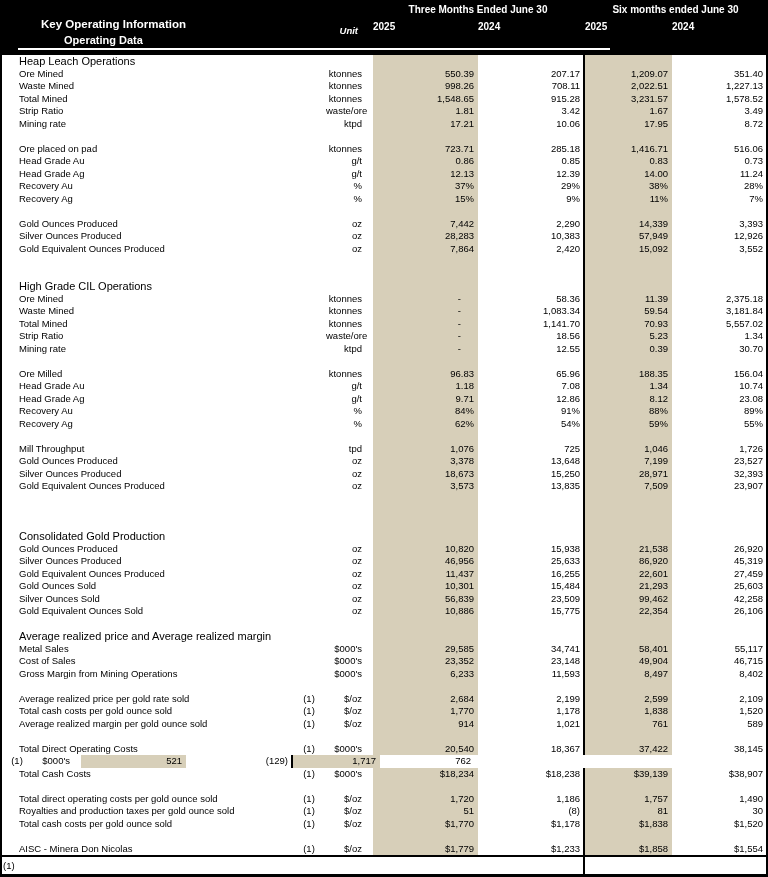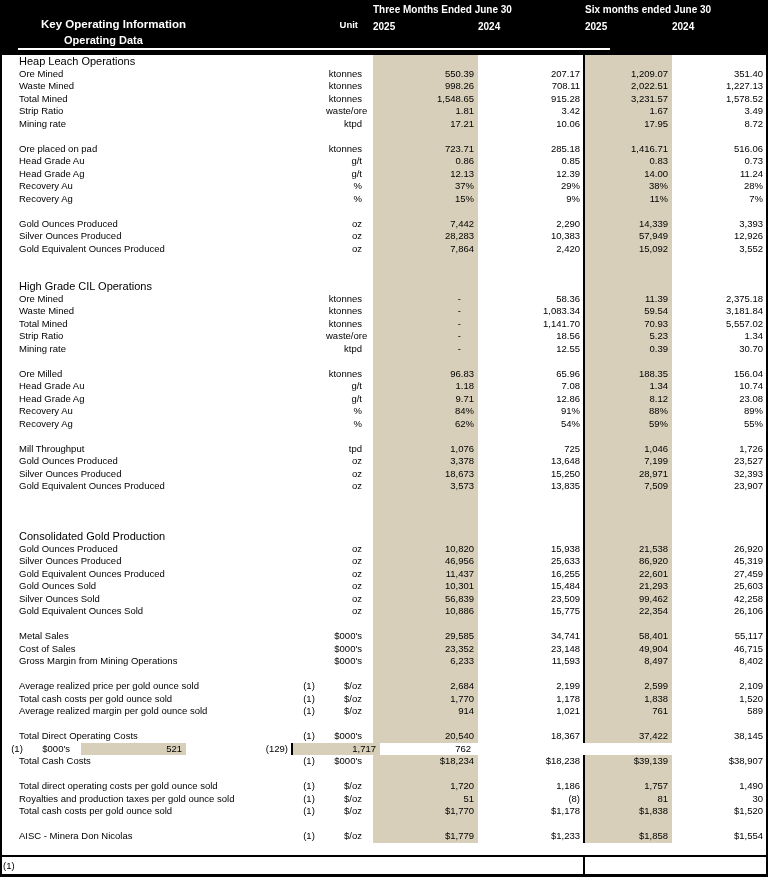--- a/index.html
+++ b/index.html
@@ -6,22 +6,22 @@
   *{box-sizing:border-box;}
   .wrap{
     position:relative;width:768px;height:877px;background:#ffffff;
     font-family:"Liberation Sans",sans-serif;color:#000;overflow:hidden;
   }
   
   .hdr{position:absolute;left:0;top:0;width:768px;height:55px;background:#000;color:#fff;}
   .h-title{position:absolute;left:7px;top:18px;font-size:11.5px;font-weight:bold;padding-left:34px;}
   .h-sub{position:absolute;left:64px;top:34px;font-size:11px;font-weight:bold;}
   .h-underline{position:absolute;left:18px;top:48px;width:592px;height:2px;background:#fff;}
-  .h-unit{position:absolute;left:322px;top:19px;width:40px;font-size:9.5px;font-weight:bold;text-align:right;padding-right:4px;}
-  .h-grp{position:absolute;top:4px;font-size:10px;font-weight:bold;}
+  .h-unit{position:absolute;left:322px;top:25px;width:40px;font-size:9.5px;font-weight:bold;text-align:right;padding-right:4px;font-style:italic;}
+  .h-grp{position:absolute;top:4px;font-size:10px;font-weight:bold;text-align:center;}
   .h-g3m{left:373px;width:210px;}
   .h-g6m{left:585px;width:181px;}
   .h-yr{position:absolute;top:21px;font-size:10px;font-weight:bold;text-align:left;}
   .h-y1{left:373px;width:105px;}
   .h-y2{left:478px;width:105px;}
   .h-y3{left:585px;width:87px;}
   .h-y4{left:672px;width:94px;}
   
   .body{position:absolute;left:0;top:55px;width:768px;height:800px;display:flex;flex-direction:column;}
   .row{display:flex;height:12.5px;line-height:12.5px;font-size:9.5px;white-space:nowrap;}
@@ -566,20 +566,31 @@
         <div class="c c-label"></div>
         <div class="c c-note"></div>
         <div class="c c-unit"></div>
         <div class="c c-gap"></div>
         <div class="c c-v1"></div>
         <div class="c c-v2"></div>
         <div class="c c-div"></div>
         <div class="c c-v3"></div>
         <div class="c c-v4"></div>
       </div>
+      <div class="row section">
+        <div class="c c-label">Average realized price and Average realized margin</div>
+        <div class="c c-note"></div>
+        <div class="c c-unit"></div>
+        <div class="c c-gap"></div>
+        <div class="c c-v1"></div>
+        <div class="c c-v2"></div>
+        <div class="c c-div"></div>
+        <div class="c c-v3"></div>
+        <div class="c c-v4"></div>
+      </div>
       <div class="row">
         <div class="c c-label">Metal Sales</div>
         <div class="c c-note"></div>
         <div class="c c-unit">$000's</div>
         <div class="c c-gap"></div>
         <div class="c c-v1">29,585</div>
         <div class="c c-v2">34,741</div>
         <div class="c c-div"></div>
         <div class="c c-v3">58,401</div>
         <div class="c c-v4">55,117</div>
@@ -611,21 +622,21 @@
         <div class="c c-note"></div>
         <div class="c c-unit"></div>
         <div class="c c-gap"></div>
         <div class="c c-v1"></div>
         <div class="c c-v2"></div>
         <div class="c c-div"></div>
         <div class="c c-v3"></div>
         <div class="c c-v4"></div>
       </div>
       <div class="row">
-        <div class="c c-label">Average realized price per gold ounce sold</div>
+        <div class="c c-label">Average realized price per gold rate sold</div>
         <div class="c c-note">(1)</div>
         <div class="c c-unit">$/oz</div>
         <div class="c c-gap"></div>
         <div class="c c-v1">2,684</div>
         <div class="c c-v2">2,199</div>
         <div class="c c-div"></div>
         <div class="c c-v3">2,599</div>
         <div class="c c-v4">2,109</div>
       </div>
       <div class="row">

